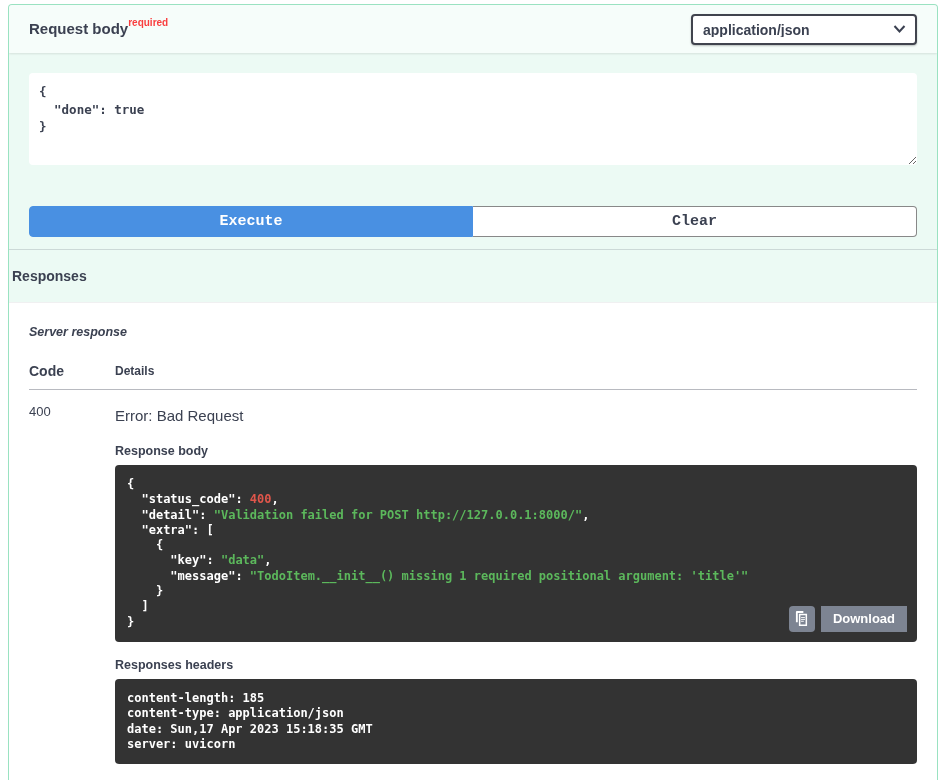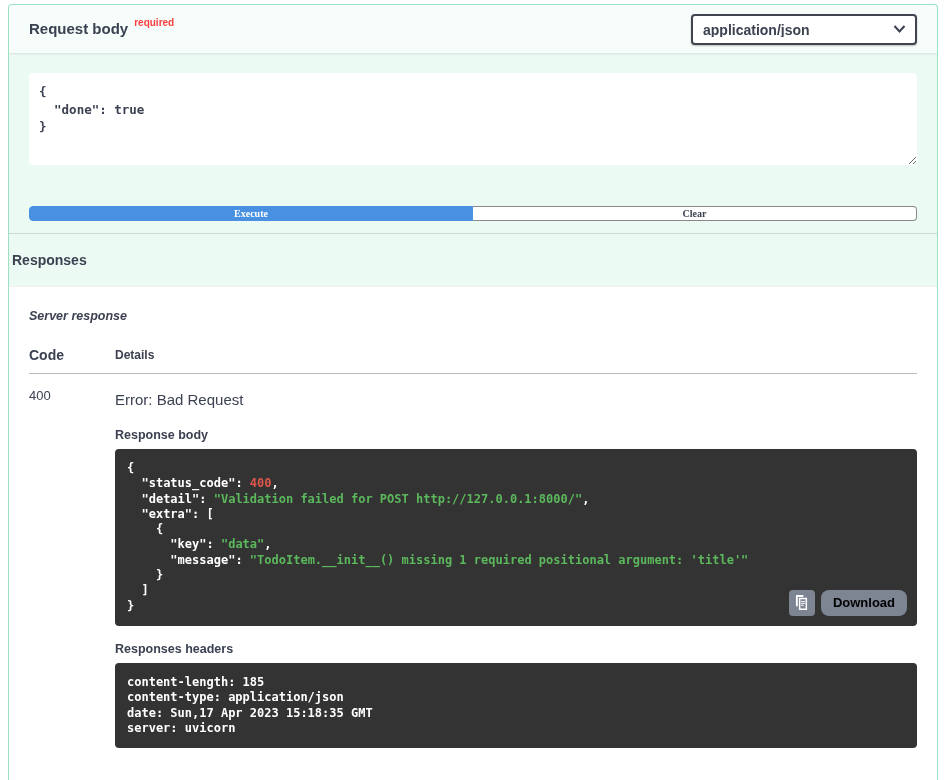--- a/index.html
+++ b/index.html
@@ -20,21 +20,21 @@
   }
   .section-header {
     display: flex; align-items: center; justify-content: space-between;
     min-height: 48px; padding: 8px 20px;
     background: rgba(255,255,255,.55);
     box-shadow: 0 1px 2px rgba(0,0,0,.1);
   }
   .rb-title { font-size: 15px; font-weight: bold; color: #3b4151; }
   .required {
     font-size: 10px; font-weight: bold; color: #f93e3e;
-    vertical-align: top; position: relative; top: -3px; margin-left: 6px;
+    vertical-align: top; position: relative; top: -3px; 
   }
   .select-wrap { position: relative; }
   select.media-type {
     appearance: none; -webkit-appearance: none; -moz-appearance: none;
     font-family: "Liberation Sans", sans-serif;
     font-size: 14px; font-weight: bold; color: #3b4151;
     background: #fff;
     border: 2px solid #41444e; border-radius: 4px;
     padding: 6px 38px 6px 10px;
     min-width: 226px; height: 31px;
@@ -51,23 +51,23 @@
     width: 100%; height: 92px;
     border: none; border-radius: 4px; outline: none;
     background: #fff; color: #3b4151;
     font-family: "DejaVu Sans Mono", "Liberation Mono", monospace;
     font-size: 12.5px; font-weight: bold; line-height: 1.4;
     padding: 10px; resize: vertical;
   }
 
   .execute-wrapper { display: flex; margin: 37px 0 12px; }
   .btn {
-    flex: 1 1 50%; height: 15px;
-    font-family: Liberation Serif, serif;
-    font-size: 10px; font-weight: bold; cursor: pointer;
+    flex: 1 1 50%; height: 31px;
+    font-family: Liberation Mono, monospace;
+    font-size: 15px; font-weight: bold; cursor: pointer;
   }
   .btn-execute {
     background: #4990e2; color: #fff;
     border: 1px solid #4990e2; border-radius: 4px 0 0 4px;
   }
   .btn-clear {
     background: #fff; color: #3b4151;
     border: 1px solid #888; border-left: none; border-radius: 0 4px 4px 0;
   }
 
@@ -120,22 +120,22 @@
     position: absolute; right: 10px; bottom: 10px;
     display: flex; gap: 6px; align-items: center;
   }
   .copy-btn {
     width: 26px; height: 26px;
     background: #7d8492; border: none; border-radius: 4px;
     display: flex; align-items: center; justify-content: center;
     cursor: pointer;
   }
   .download-btn {
-    background: #7d8492; border: none; border-radius: 8px;
-    color: #000000; font-family: "Liberation Sans", sans-serif;
+    background: #7d8492; border: none; border-radius: 0;
+    color: #ffffff; font-family: "Liberation Sans", sans-serif;
     font-size: 13px; font-weight: bold;
     height: 26px; padding: 0 12px; cursor: pointer;
   }
 </style>
 </head>
 <body>
 
 <div class="page">
   <div class="opblock">
 

